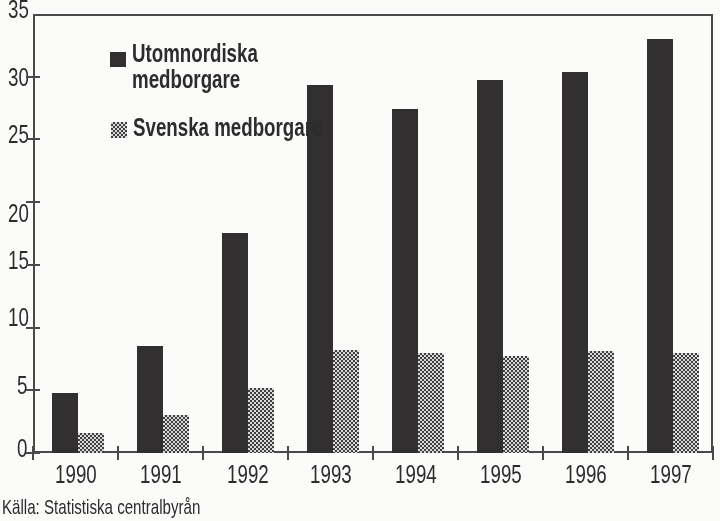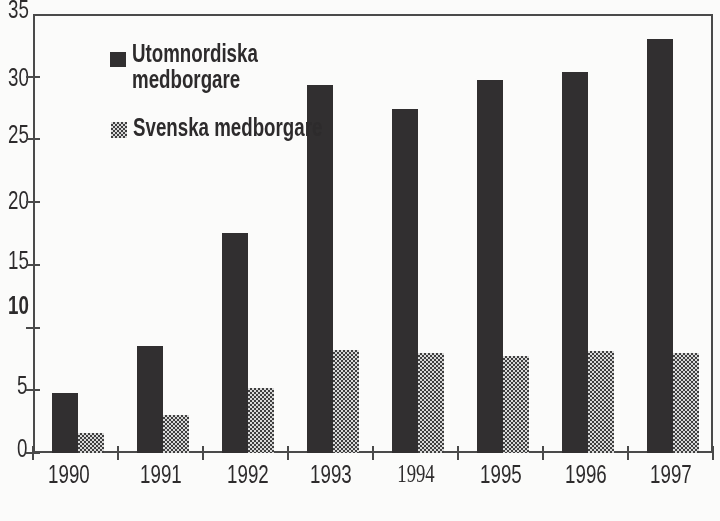--- a/index.html
+++ b/index.html
@@ -141,51 +141,54 @@
       <div class="bar solid" title="1996 — Utomnordiska medborgare: 30.4" style="left: 562px; top: 72px; height: 381px;"></div>
       <div class="bar checker" title="1996 — Svenska medborgare: 8.1" style="left: 588px; top: 351px; height: 102px;"></div>
       <div class="bar solid" title="1997 — Utomnordiska medborgare: 33" style="left: 647px; top: 39px; height: 414px;"></div>
       <div class="bar checker" title="1997 — Svenska medborgare: 8" style="left: 673px; top: 353px; height: 100px;"></div>
     </div>
   <div id="axis-layer">
       <div class="ylabel" style="top: 435px;"><span class="cond right">0</span></div>
       <div class="ytick" style="left: 26px; top: 452px;"></div>
       <div class="ylabel" style="top: 372.286px;"><span class="cond right">5</span></div>
       <div class="ytick" style="left: 26px; top: 389.286px;"></div>
-      <div class="ylabel" style="top: 292px; font-weight: bold;"><span class="cond right">10</span></div>
+      <div class="ylabel" style="top: 304px;"><span class="cond right">10</span></div>
       <div class="ytick" style="left: 26px; top: 326.571px;"></div>
       <div class="ylabel" style="top: 246.857px;"><span class="cond right">15</span></div>
       <div class="ytick" style="left: 26px; top: 263.857px;"></div>
-      <div class="ylabel" style="top: 187px; text-decoration: underline;"><span class="cond right">20</span></div>
+      <div class="ylabel" style="top: 200px; text-decoration: underline;"><span class="cond right">20</span></div>
       <div class="ytick" style="left: 26px; top: 201.143px;"></div>
       <div class="ylabel" style="top: 121.429px;"><span class="cond right">25</span></div>
       <div class="ytick" style="left: 26px; top: 138.429px;"></div>
       <div class="ylabel" style="top: 64px;"><span class="cond right">30</span></div>
       <div class="ytick" style="left: 26px; top: 75.7143px;"></div>
       <div class="ylabel" style="top: -4px;"><span class="cond right">35</span></div>
       <div class="xtick" style="left: 32px; top: 446px;"></div>
       <div class="xtick" style="left: 117px; top: 446px;"></div>
       <div class="xtick" style="left: 202px; top: 446px;"></div>
       <div class="xtick" style="left: 287px; top: 446px;"></div>
       <div class="xtick" style="left: 372px; top: 446px;"></div>
       <div class="xtick" style="left: 457px; top: 446px;"></div>
       <div class="xtick" style="left: 542px; top: 446px;"></div>
       <div class="xtick" style="left: 627px; top: 446px;"></div>
       <div class="xtick" style="left: 712px; top: 446px;"></div>
-      <div class="xlabel" style="left: 26px;"><span class="cond center">1990</span></div>
+      <div class="xlabel" style="left: 33px;"><span class="cond center">1990</span></div>
       <div class="xlabel" style="left: 118px;"><span class="cond center">1991</span></div>
       <div class="xlabel" style="left: 205px;"><span class="cond center">1992</span></div>
       <div class="xlabel" style="left: 288px;"><span class="cond center">1993</span></div>
-      <div class="xlabel" style="left: 373px; font-family: Liberation Serif, serif;"><span class="cond center">1994</span></div>
+      <div class="xlabel" style="left: 373px;"><span class="cond center">1994</span></div>
       <div class="xlabel" style="left: 458px;"><span class="cond center">1995</span></div>
       <div class="xlabel" style="left: 543px;"><span class="cond center">1996</span></div>
       <div class="xlabel" style="left: 628px;"><span class="cond center">1997</span></div>
     </div>
 
   <div class="legend-item">
     <span class="swatch solid"></span>
     <div class="legend-text" id="legend-text-1">Utomnordiska medborgare</div>
     <span class="swatch checker"></span>
     <div class="legend-text" id="legend-text-2">Svenska medborgare</div>
   </div>
 
+  <div class="source-note">
+    <span class="cond left">Källa: Statistiska centralbyrån</span>
+  </div>
 
 </div>
 
 </body></html>

